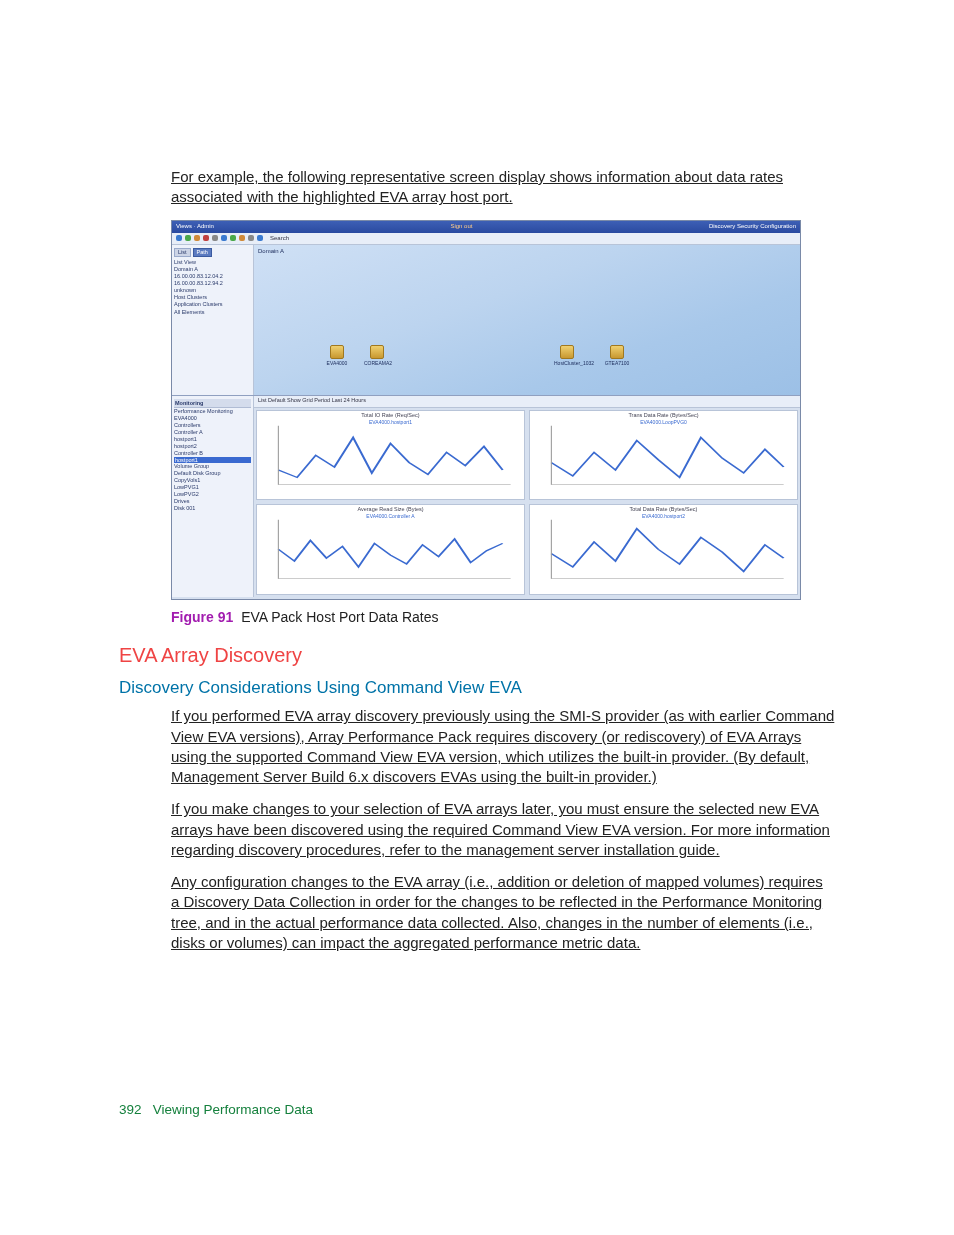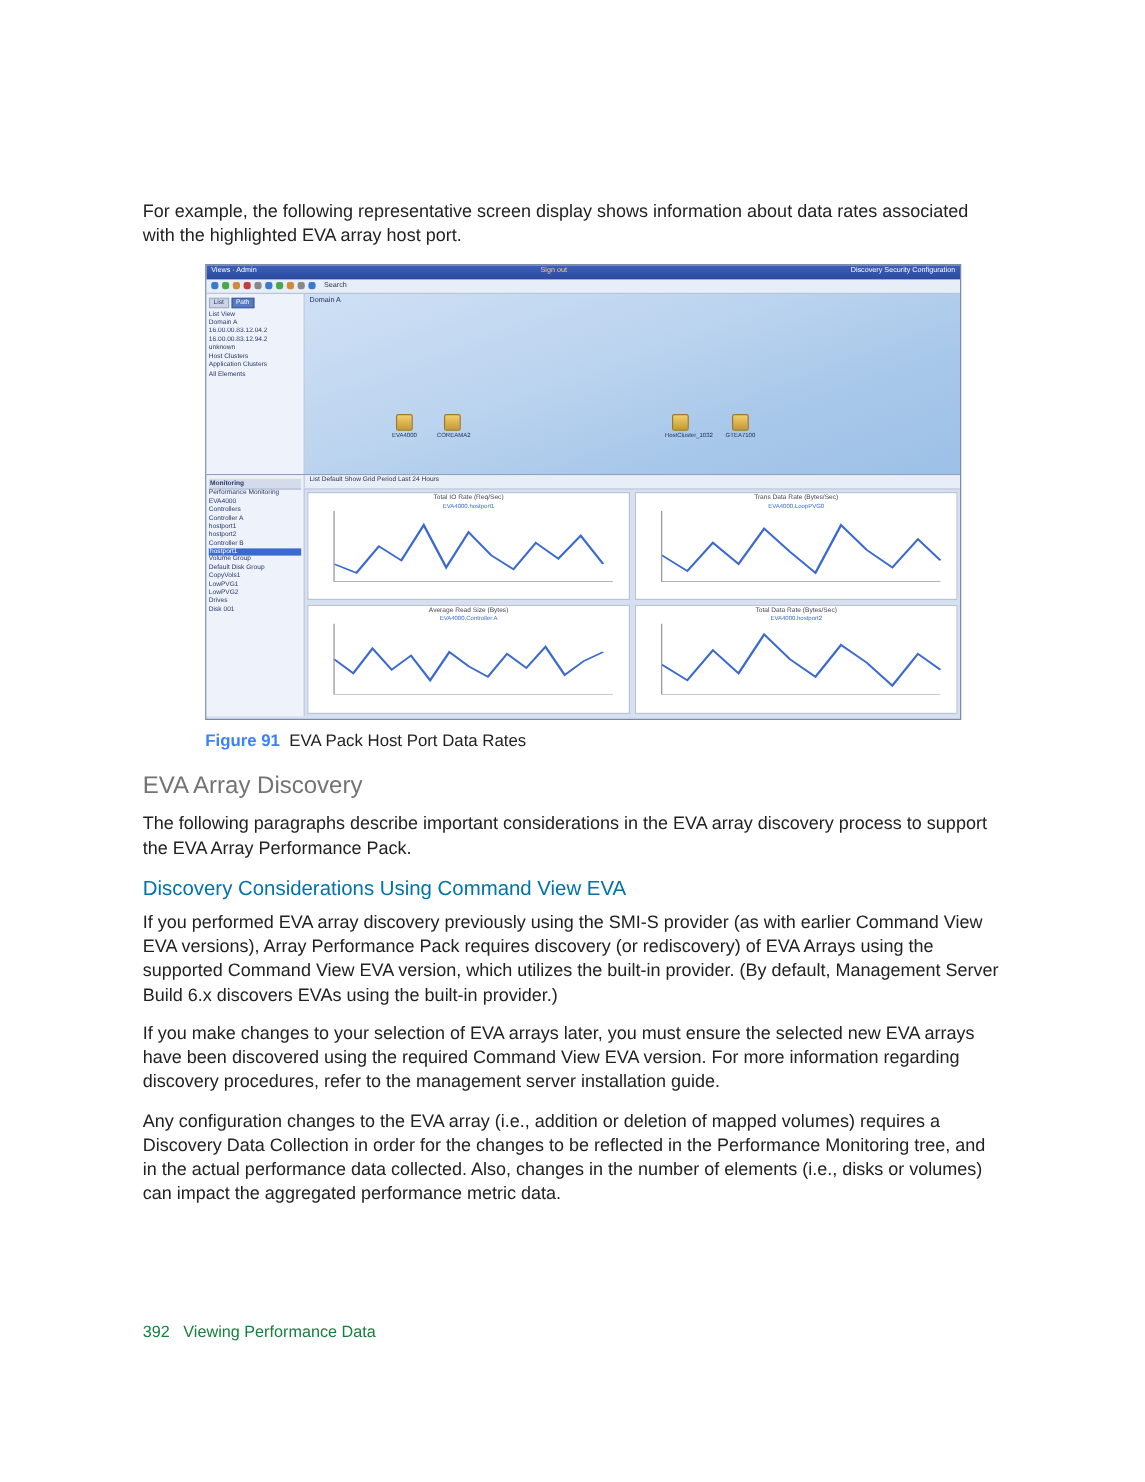--- a/index.html
+++ b/index.html
@@ -13,22 +13,24 @@
     position: relative;
     line-height: 1.35;
   }
   .content {
     position: absolute;
     left: 119px;
     top: 167px;
     width: 716px;
   }
   .body-para {
+    margin-left: 52px;
     margin-bottom: 12px;
     font-size: 15px;
+    text-decoration: underline;
   }
   .figure-wrap {
     margin-left: 52px;
     margin-top: 6px;
     margin-bottom: 8px;
   }
   
   .screenshot {
     width: 630px;
     height: 380px;
@@ -147,23 +149,23 @@
     text-align: center;
     color: #3a6ad0;
   }
   .ss-chart svg { position:absolute; left:0; top:0; width:100%; height:100%; }
   .fig-caption {
     margin-left: 52px;
     font-size: 14px;
     margin-top: 6px;
     margin-bottom: 16px;
   }
-  .fig-caption .fig-label { color:#3b82f6; font-weight:bold; }
+  .fig-caption .fig-label { color:#a21caf; font-weight:bold; }
   h2.section {
-    color: #737373;
+    color: #ef4444;
     font-weight: normal;
     font-size: 20px;
     margin-bottom: 8px;
     margin-top: 4px;
   }
   h3.subsection {
     color: #0073a8;
     font-weight: normal;
     font-size: 17px;
     margin-bottom: 6px;
@@ -305,21 +307,20 @@
       </div>
     </div>
   </div>
 
   <p class="fig-caption">
     <span class="fig-label">Figure 91</span>
     <span style="margin-left:4px">EVA Pack Host Port Data Rates</span>
   </p>
 
   <h2 class="section">EVA Array Discovery</h2>
-  <p class="body-para">The following paragraphs describe important considerations in the EVA array discovery process to support the EVA Array Performance Pack.</p>
 
   <h3 class="subsection">Discovery Considerations Using Command View EVA</h3>
   <p class="body-para">If you performed EVA array discovery previously using the SMI-S provider (as with earlier Command View EVA versions), Array Performance Pack requires discovery (or rediscovery) of EVA Arrays using the supported Command View EVA version, which utilizes the built-in provider. (By default, Management Server Build 6.x discovers EVAs using the built-in provider.)</p>
   <p class="body-para">If you make changes to your selection of EVA arrays later, you must ensure the selected new EVA arrays have been discovered using the required Command View EVA version. For more information regarding discovery procedures, refer to the management server installation guide.</p>
   <p class="body-para">Any configuration changes to the EVA array (i.e., addition or deletion of mapped volumes) requires a Discovery Data Collection in order for the changes to be reflected in the Performance Monitoring tree, and in the actual performance data collected. Also, changes in the number of elements (i.e., disks or volumes) can impact the aggregated performance metric data.</p>
 </div>
 
 <div class="footer">
   <span>392</span>&nbsp;&nbsp;
   <span>Viewing Performance Data</span>

